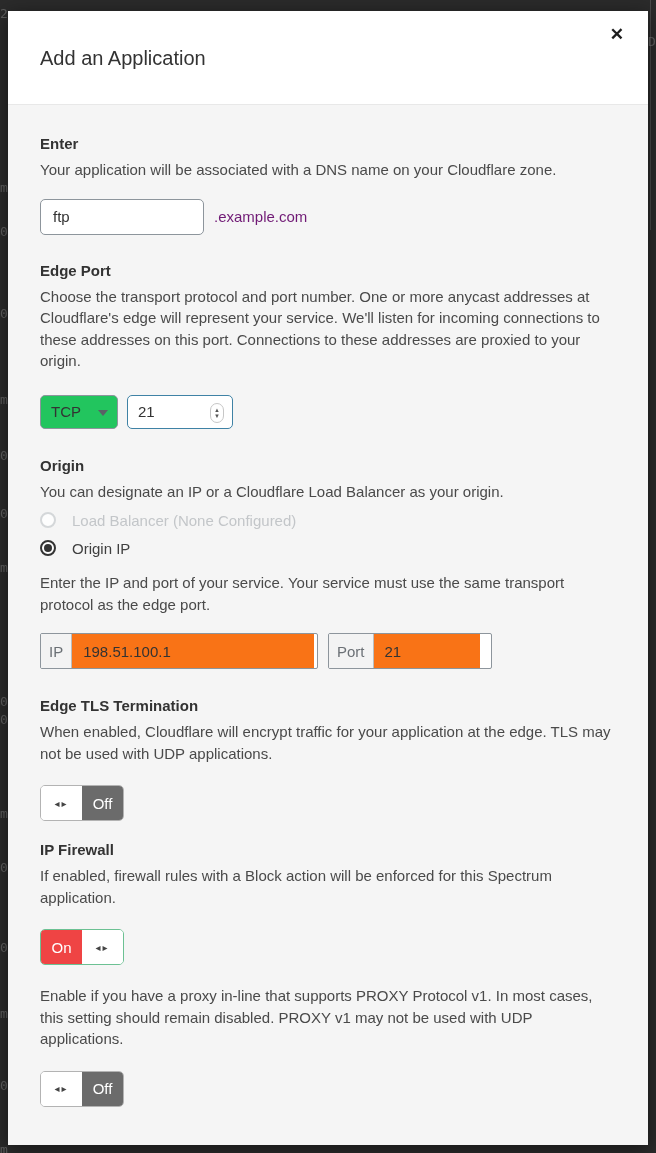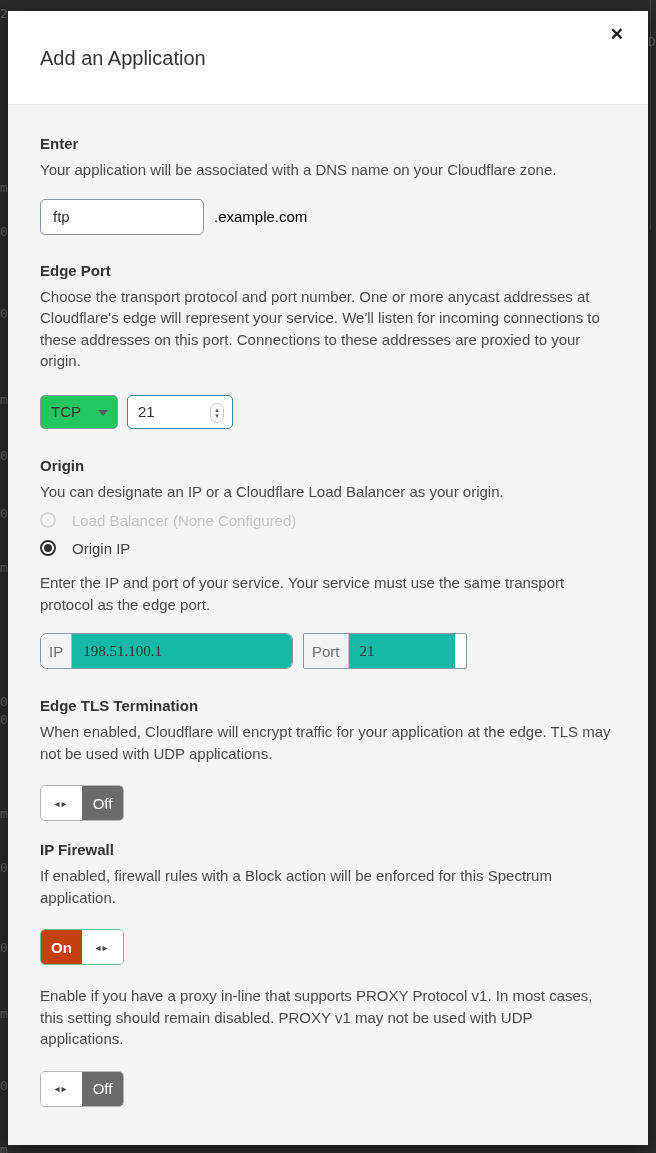--- a/index.html
+++ b/index.html
@@ -85,21 +85,21 @@
     font-family: "Liberation Sans", sans-serif;
     font-size: 15px;
     color: #333333;
     padding: 0 12px;
     outline: none;
   }
 
   
   .domain-row { display: flex; align-items: center; margin-bottom: 27px; }
   .domain-input { width: 164px; }
-  .domain-suffix { font-size: 15px; color: #000000; margin-left: 10px; }
+  .domain-suffix { font-size: 15px; color: #701a75; margin-left: 10px; }
 
   
   .edgeport-row { display: flex; align-items: center; margin-top: 23px; margin-bottom: 28px; }
   .protocol-select {
     position: relative;
     width: 78px; height: 34px;
     background: #22c55e;
     border: 1px solid #8d959c;
     border-radius: 5px;
     display: flex; align-items: center;
@@ -173,27 +173,27 @@
   .input-addon {
     background: #f3f3f3;
     border-right: 1px solid #b9bdc0;
     color: #6b7075;
     font-size: 15px;
     display: flex; align-items: center;
     padding: 0 8px;
   }
   .group-input {
     border: none;
-    font-family: Liberation Serif, serif;
+    font-family: Liberation Sans, sans-serif;
     font-size: 15px; color: #333333;
     padding: 0 11px;
     outline: none;
-    background: #14b8a6;
-  }
-  .ip-group { width: 253px; margin-right: 10px; border-radius: 7px; }
+    background: #f97316;
+  }
+  .ip-group { width: 278px; margin-right: 10px; }
   .ip-group .group-input { width: 242px; }
   .portgroup { width: 164px; }
   .portgroup .group-input { width: 106px; }
 
   
   .toggle {
     display: flex;
     width: 84px; height: 36px;
     border-radius: 5px;
     overflow: hidden;
@@ -202,21 +202,21 @@
     margin-top: 21px;
     margin-bottom: 20px;
     font-size: 15px;
   }
   .toggle-half {
     width: 42px; height: 100%;
     display: flex; align-items: center; justify-content: center;
   }
   .toggle-handle { background: #ffffff; color: #444444; font-size: 10px; letter-spacing: 2px; }
   .toggle-state-off { background: #6b6b6b; color: #ffffff; }
-  .toggle-state-on { background: #c2410c; color: #ffffff; font-weight: bold; }
+  .toggle-state-on { background: #ef4444; color: #ffffff; }
   .toggle.on { border-color: #6cc193; }
 </style>
 </head>
 <body>
 
 <div id="bg-layer">
   <div class="bg-vline"></div>
 <span class="bg-fragment" style="left: 0px; top: 6px;">2</span>
     <span class="bg-fragment" style="left: 0px; top: 180px;">m</span>
     <span class="bg-fragment" style="left: 0px; top: 224px;">0l</span>

